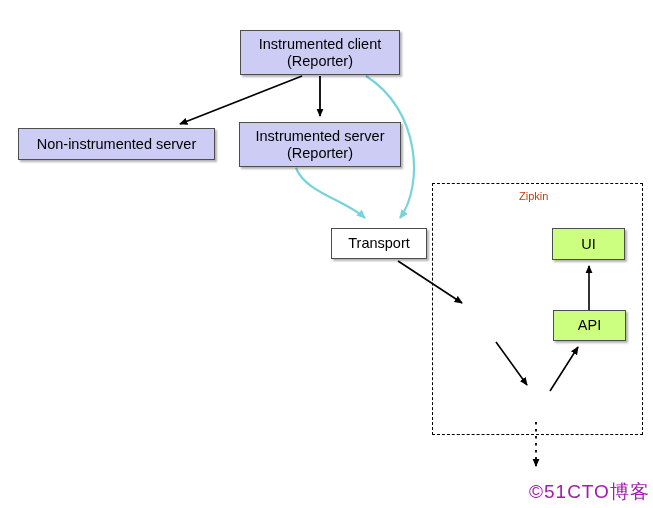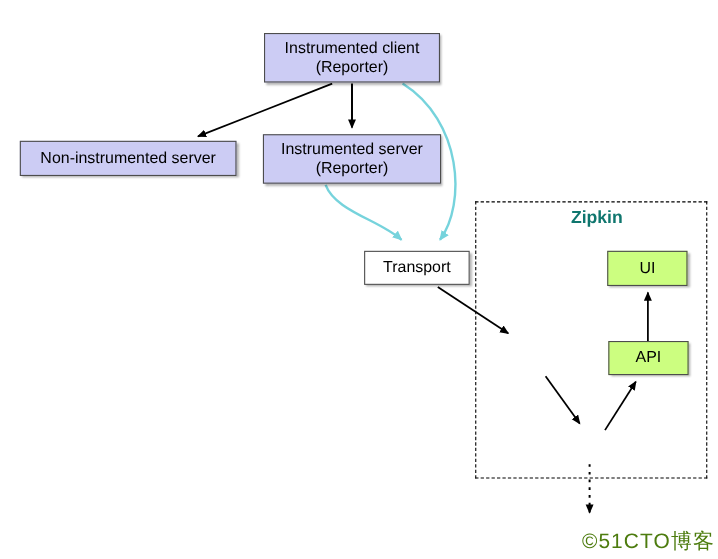--- a/index.html
+++ b/index.html
@@ -45,31 +45,30 @@
   .node.white    { background: #ffffff; box-shadow: 2px 2px 2px rgba(0,0,0,0.30); }
   .group-box {
     position: absolute;
     box-sizing: border-box;
     border: 1.6px dashed #000000;
     background: transparent;
     z-index: 1;
   }
   .group-title {
     position: absolute;
-    font-size: 16px;
-    color: #0f766e;
+    font-size: 11px;
+    color: #c2410c;
     z-index: 2;
     white-space: pre;
-    font-weight: bold;
   }
   .watermark {
     position: absolute;
     z-index: 6;
     font-size: 19px;
-    color: #4d7c0f;
+    color: #a21caf;
     letter-spacing: 1px;
     white-space: pre;
     font-family: "Liberation Sans", sans-serif;
     pointer-events: none;
   }
 </style>
 </head>
 <body>
 
 <div id="canvas">

